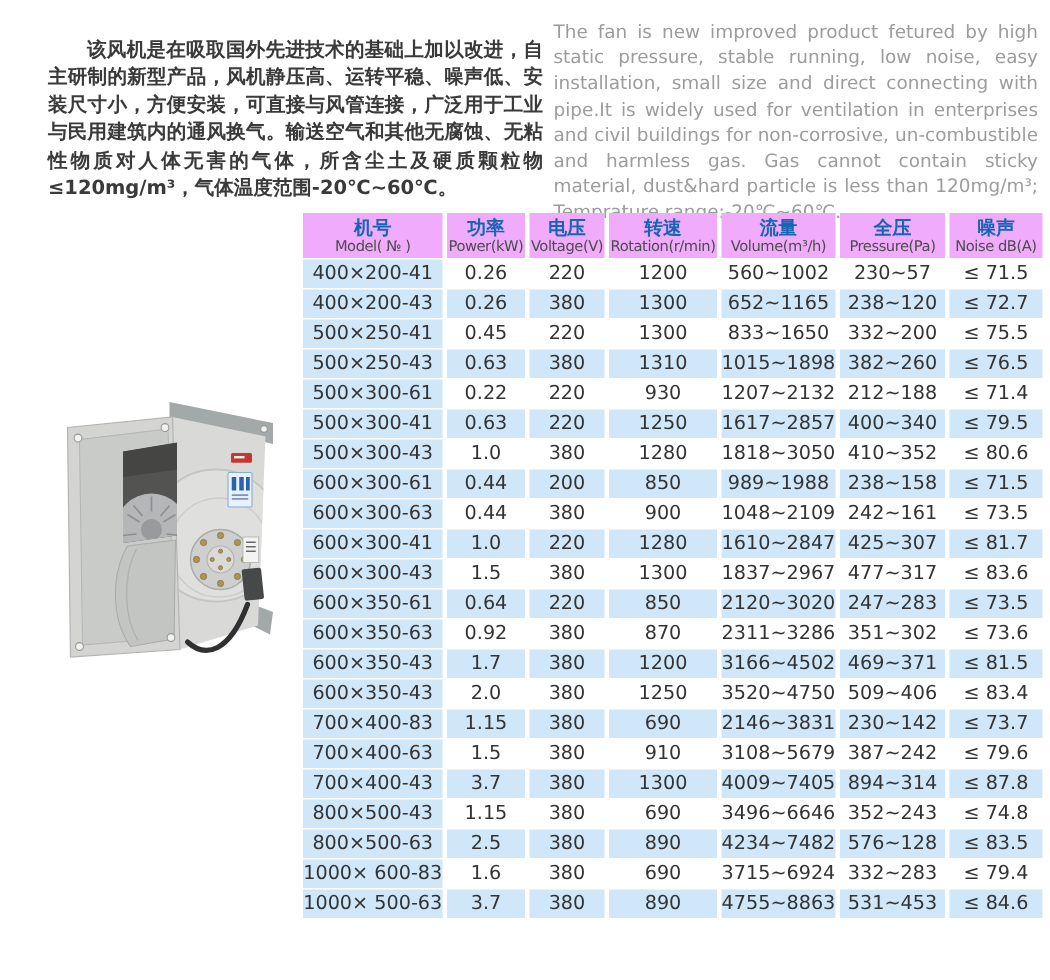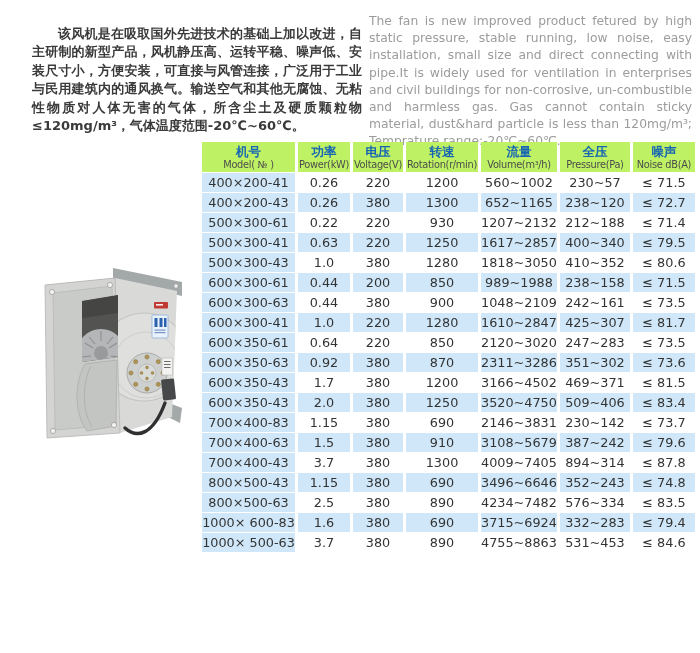--- a/index.html
+++ b/index.html
@@ -18,21 +18,21 @@
     font-size:12.3px; line-height:17.2px; color:#9c9c9c;
     text-align:justify; margin:0;
   }
   
   table.spec {
     position:absolute; left:199px; top:141px;
     border-collapse:separate; border-spacing:3px 1px;
     table-layout:fixed;
   }
   table.spec th {
-    background:#bef264; height:30px; padding:0 1px; text-align:center; vertical-align:middle;
+    background:#f0abfc; height:30px; padding:0 1px; text-align:center; vertical-align:middle;
     font-weight:normal;
   }
   .hz { display:block; color:#1665b4; font-weight:bold; font-size:12.5px; line-height:14px; }
   .he { display:block; color:#4c4c4c; font-size:9.8px; line-height:11px; letter-spacing:-0.3px; white-space:nowrap; }
   table.spec td {
     height:19px; padding:0; text-align:center; vertical-align:middle;
     font-size:12.8px; color:#333; white-space:nowrap; background:#ffffff;
   }
   table.spec tbody td:first-child { background:#cfe7f8; }
   table.spec tbody tr:nth-child(even) td { background:#cfe7f8; }
@@ -205,20 +205,38 @@
         <tr>
           <td>400×200-43</td>
           <td>0.26</td>
           <td>380</td>
           <td>1300</td>
           <td>652~1165</td>
           <td>238~120</td>
           <td>≤ 72.7</td>
         </tr>
         <tr>
+          <td>500×250-41</td>
+          <td>0.45</td>
+          <td>220</td>
+          <td>1300</td>
+          <td>833~1650</td>
+          <td>332~200</td>
+          <td>≤ 75.5</td>
+        </tr>
+        <tr>
+          <td>500×250-43</td>
+          <td>0.63</td>
+          <td>380</td>
+          <td>1310</td>
+          <td>1015~1898</td>
+          <td>382~260</td>
+          <td>≤ 76.5</td>
+        </tr>
+        <tr>
           <td>500×300-61</td>
           <td>0.22</td>
           <td>220</td>
           <td>930</td>
           <td>1207~2132</td>
           <td>212~188</td>
           <td>≤ 71.4</td>
         </tr>
         <tr>
           <td>500×300-41</td>
@@ -259,20 +277,29 @@
         <tr>
           <td>600×300-41</td>
           <td>1.0</td>
           <td>220</td>
           <td>1280</td>
           <td>1610~2847</td>
           <td>425~307</td>
           <td>≤ 81.7</td>
         </tr>
         <tr>
+          <td>600×300-43</td>
+          <td>1.5</td>
+          <td>380</td>
+          <td>1300</td>
+          <td>1837~2967</td>
+          <td>477~317</td>
+          <td>≤ 83.6</td>
+        </tr>
+        <tr>
           <td>600×350-61</td>
           <td>0.64</td>
           <td>220</td>
           <td>850</td>
           <td>2120~3020</td>
           <td>247~283</td>
           <td>≤ 73.5</td>
         </tr>
         <tr>
           <td>600×350-63</td>
@@ -336,21 +363,21 @@
           <td>3496~6646</td>
           <td>352~243</td>
           <td>≤ 74.8</td>
         </tr>
         <tr>
           <td>800×500-63</td>
           <td>2.5</td>
           <td>380</td>
           <td>890</td>
           <td>4234~7482</td>
-          <td>576~334</td>
+          <td>576~128</td>
           <td>≤ 83.5</td>
         </tr>
         <tr>
           <td>1000× 600-83</td>
           <td>1.6</td>
           <td>380</td>
           <td>690</td>
           <td>3715~6924</td>
           <td>332~283</td>
           <td>≤ 79.4</td>

